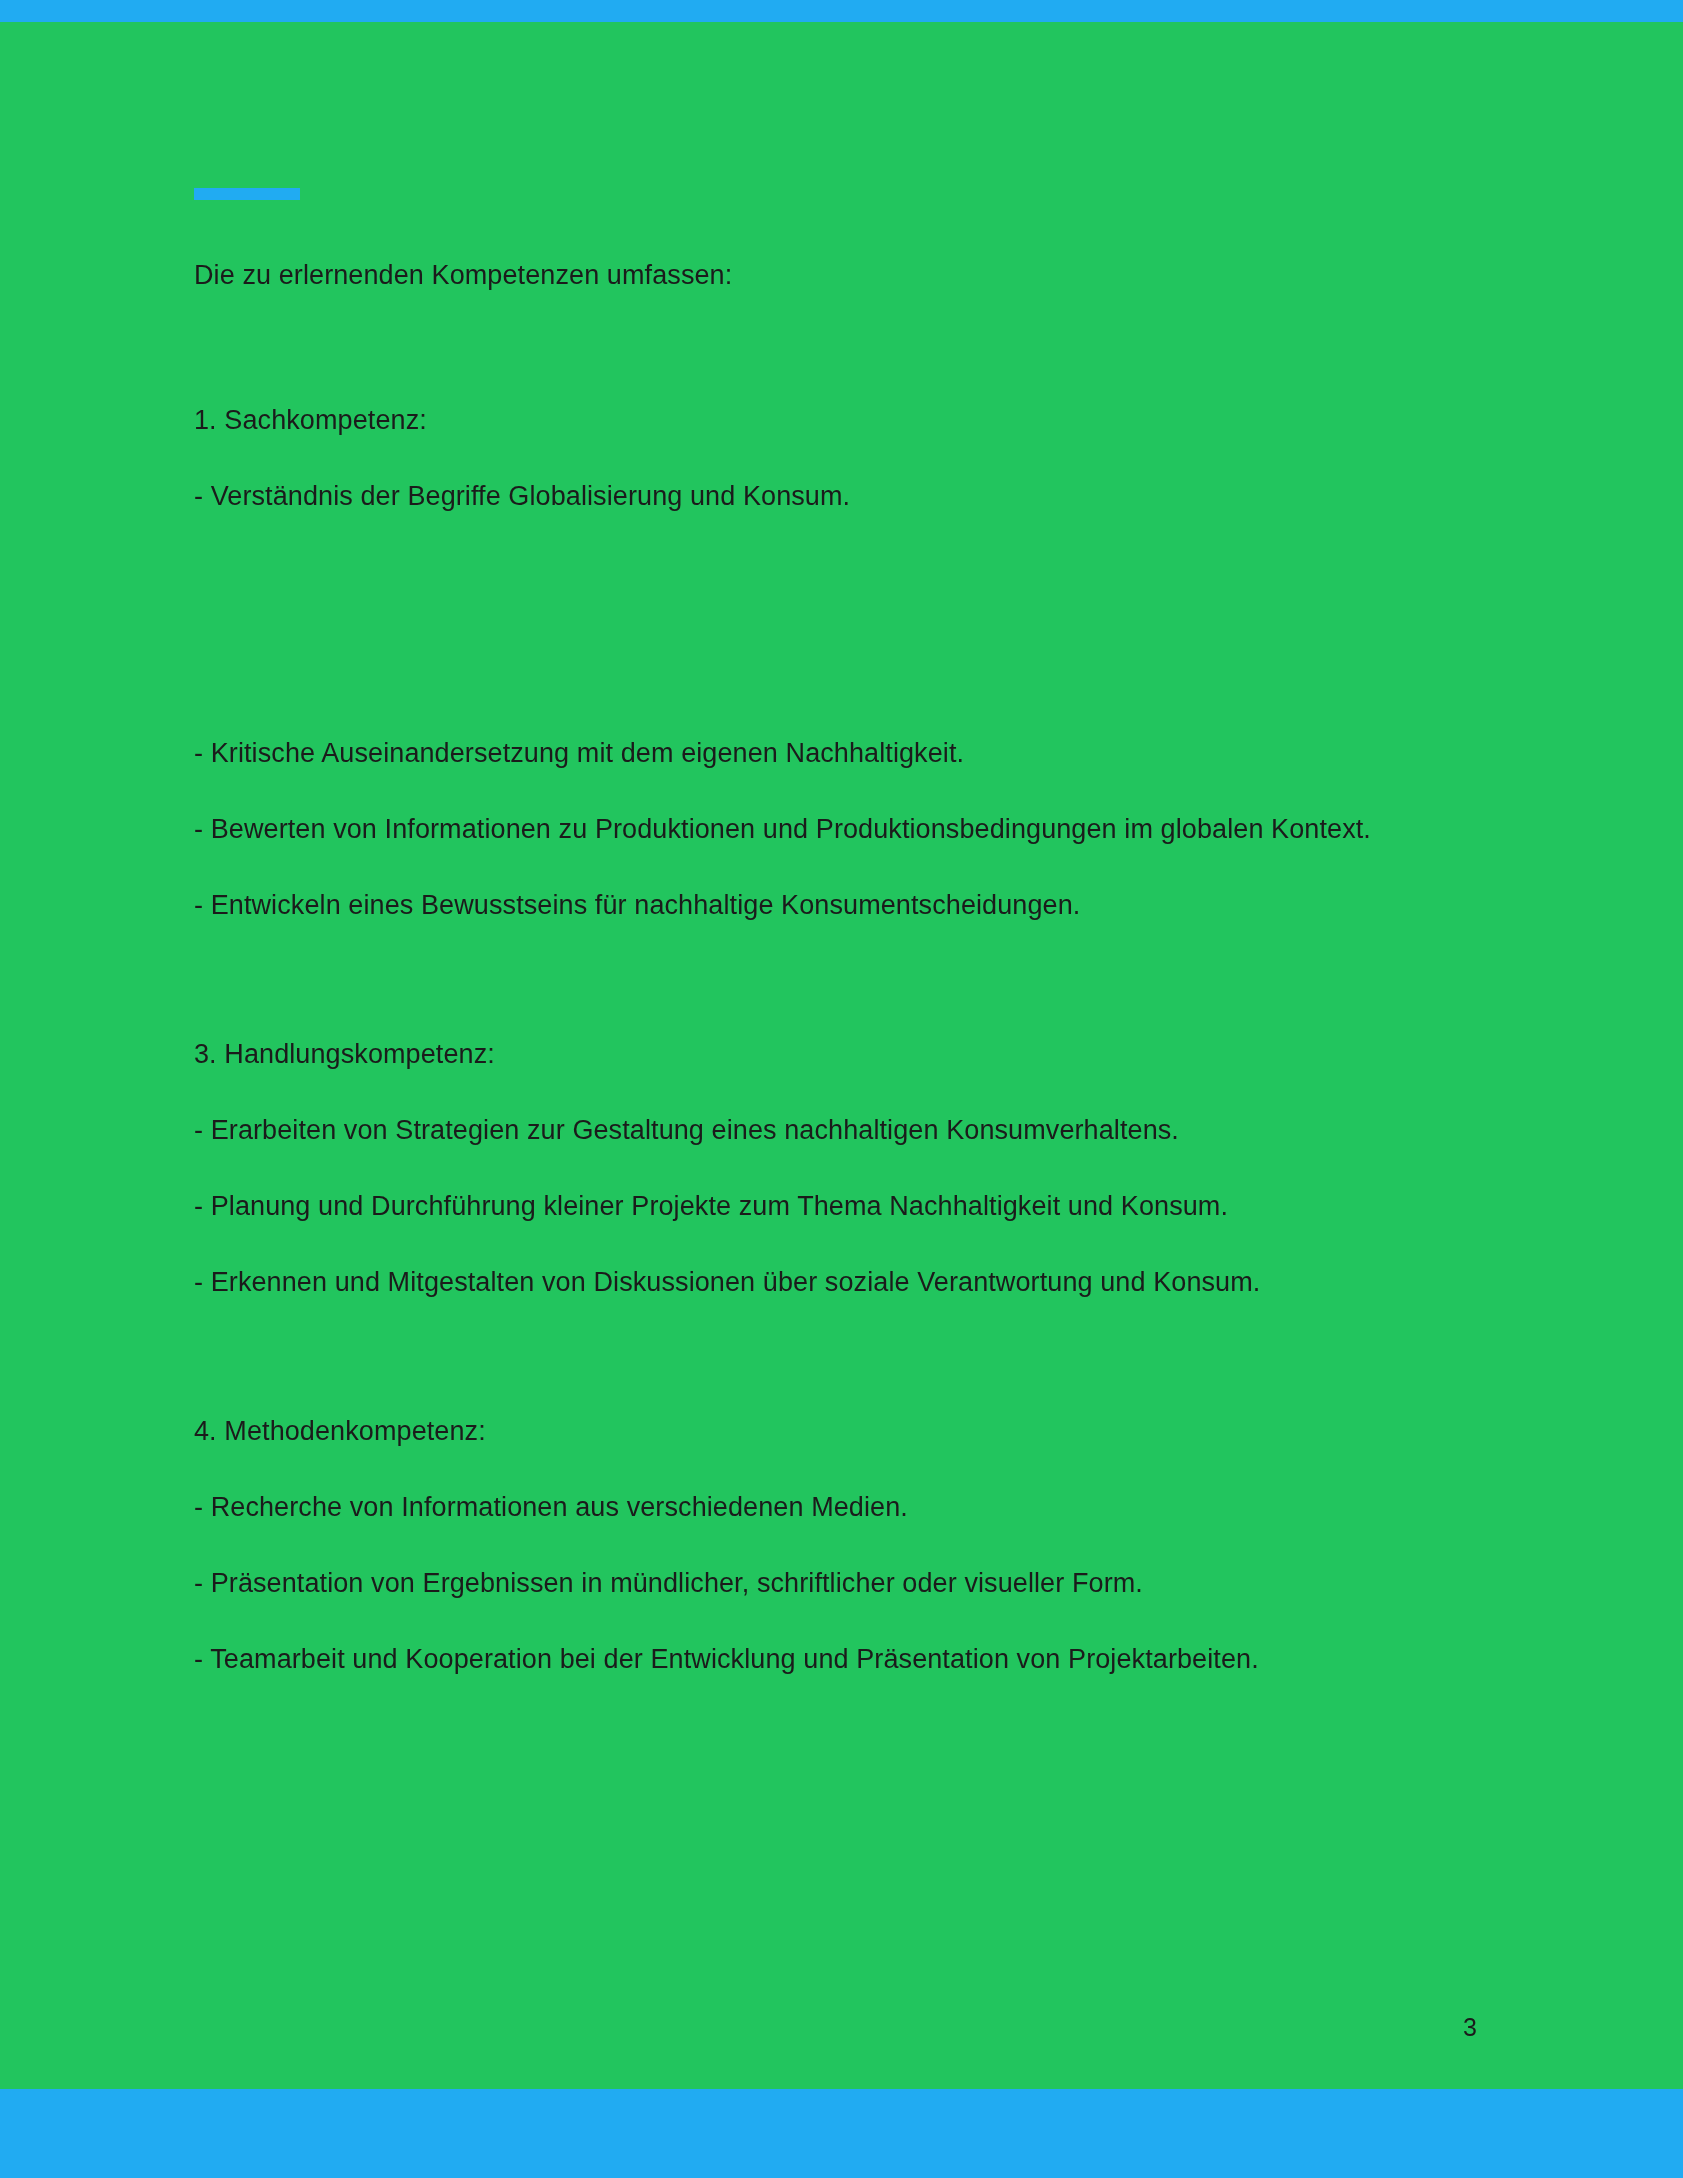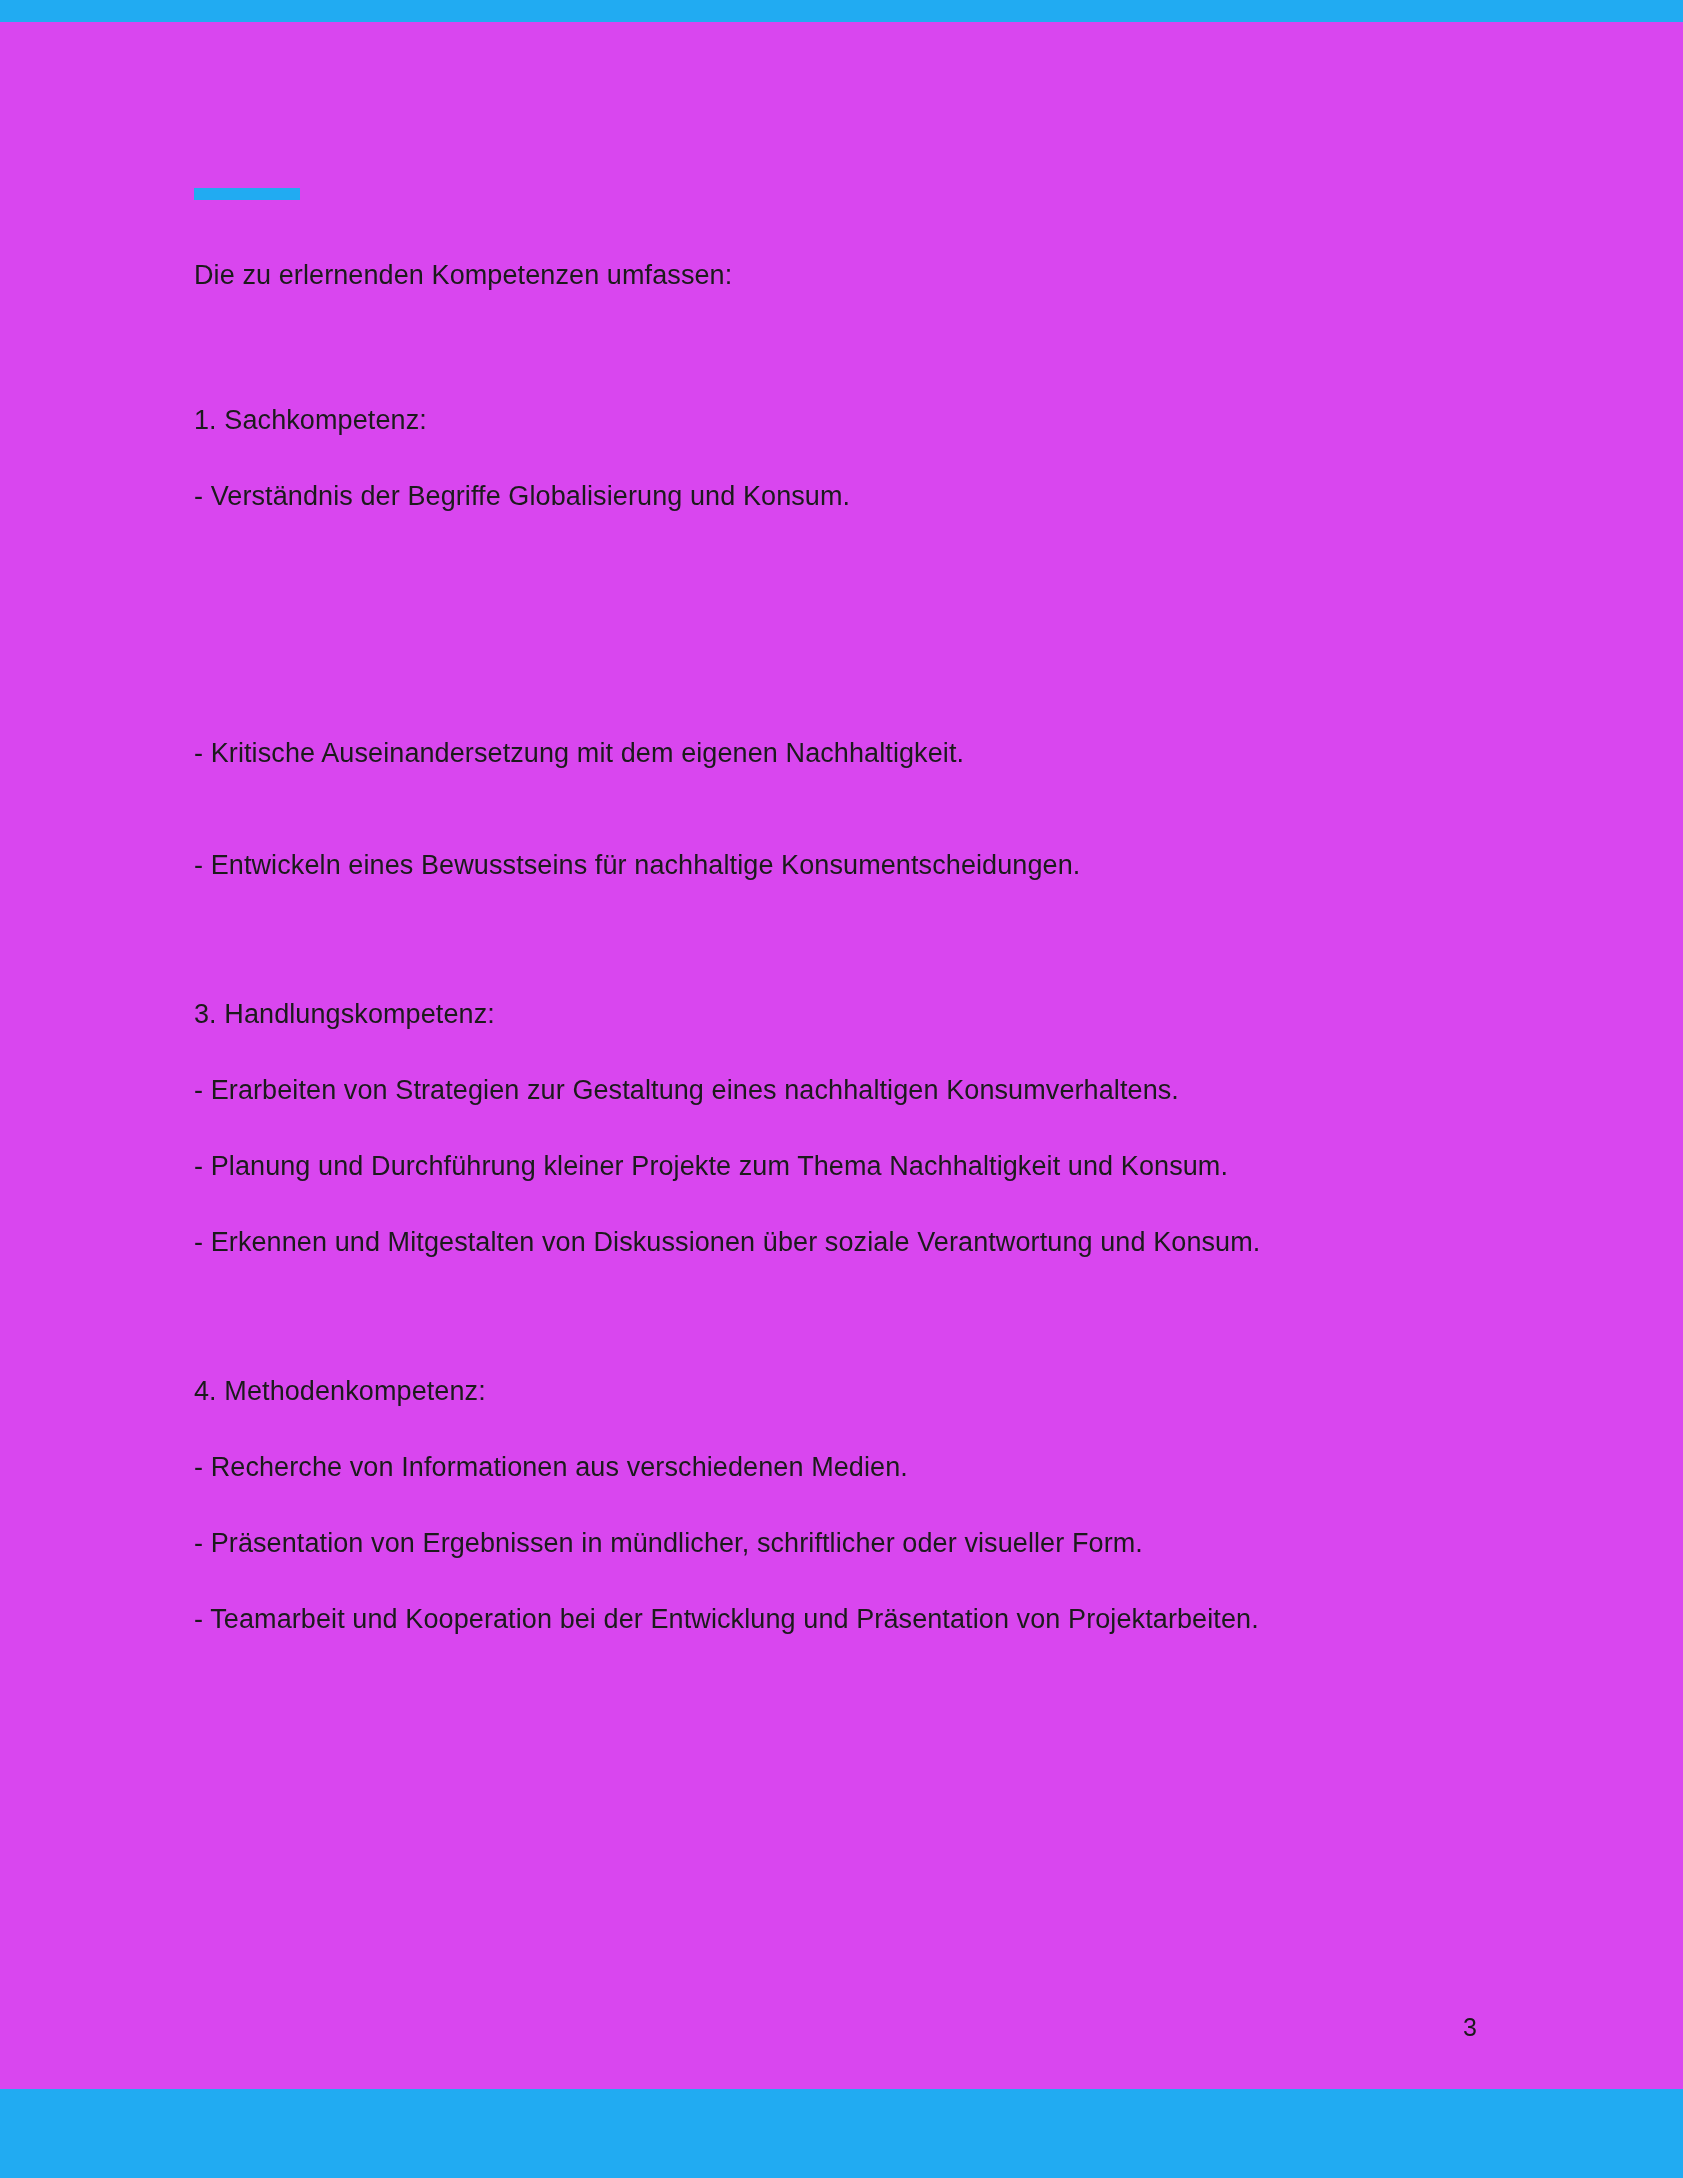--- a/index.html
+++ b/index.html
@@ -12,21 +12,21 @@
     background: #ffffff;
     font-family: "Liberation Sans", sans-serif;
     position: relative;
     overflow: hidden;
     -webkit-font-smoothing: antialiased;
   }
 
   .page {
     position: absolute;
     inset: 0;
-    background: #d946ef;
+    background: #22c55e;
   }
 
   .bar-top {
     position: absolute;
     left: 0;
     top: 0;
     width: 1683px;
     height: 22px;
     background: #21abf2;
   }
@@ -104,20 +104,21 @@
     <p class="line">1. Sachkompetenz:</p>
     <div class="gap-head"></div>
     <p class="line">- Verständnis der Begriffe Globalisierung und Konsum.</p>
     <div class="gap-item"></div>
     <div class="gap-item"></div>
     <div class="gap-block"></div>
 
     <div class="gap-head"></div>
     <p class="line">- Kritische Auseinandersetzung mit dem eigenen Nachhaltigkeit.</p>
     <div class="gap-item"></div>
+    <p class="line justify">- Bewerten von Informationen zu Produktionen und Produktionsbedingungen im globalen Kontext.</p>
     <div class="gap-item"></div>
     <p class="line">- Entwickeln eines Bewusstseins für nachhaltige Konsumentscheidungen.</p>
     <div class="gap-block"></div>
 
     <p class="line">3. Handlungskompetenz:</p>
     <div class="gap-head"></div>
     <p class="line">- Erarbeiten von Strategien zur Gestaltung eines nachhaltigen Konsumverhaltens.</p>
     <div class="gap-item"></div>
     <p class="line">- Planung und Durchführung kleiner Projekte zum Thema Nachhaltigkeit und Konsum.</p>
     <div class="gap-item"></div>

